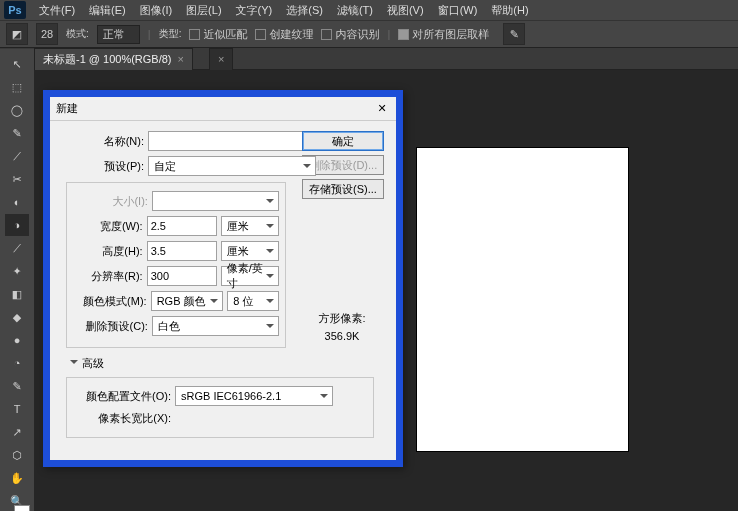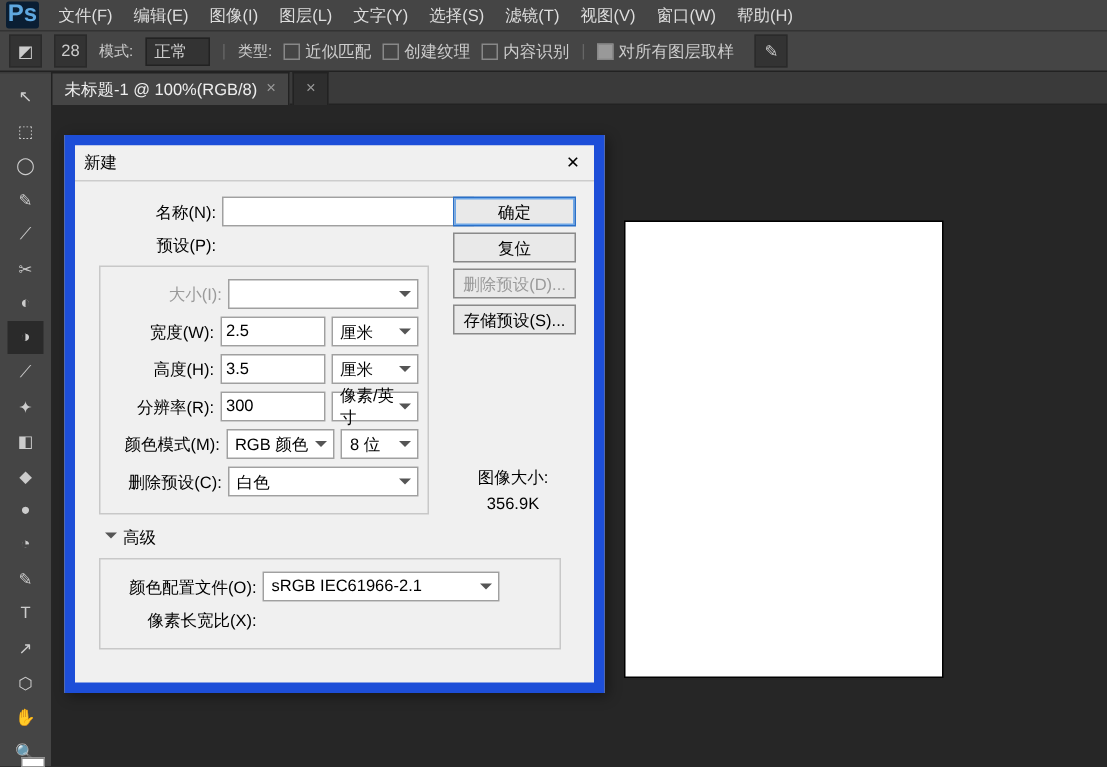--- a/index.html
+++ b/index.html
@@ -1,18 +1,18 @@
 <!DOCTYPE html>
 <html><head>
 <meta charset="utf-8">
 <style>
 *{box-sizing:border-box;margin:0;padding:0;font-family:"Microsoft YaHei",sans-serif;font-size:11px;}
 body{background:#2a2a2a;width:738px;height:511px;overflow:hidden;position:relative;}
 .menubar{background:#454545;height:20px;display:flex;align-items:center;padding-left:4px;color:#ddd;}
-.ps-logo{width:22px;height:18px;background:#0a1e33;color:#5fa8e0;font-weight:bold;display:flex;align-items:center;justify-content:center;font-size:16px;border-radius:2px;margin-right:6px;}
+.ps-logo{width:22px;height:18px;background:#0a1e33;color:#5fa8e0;font-weight:bold;display:flex;align-items:center;justify-content:center;font-size:11px;border-radius:2px;margin-right:6px;}
 .menu-item{padding:0 7px;cursor:pointer;}
 .optbar{background:#454545;height:28px;display:flex;align-items:center;padding-left:6px;gap:8px;color:#ccc;border-top:1px solid #333;border-bottom:1px solid #222;}
 .optbar .ico{width:22px;height:22px;background:#333;display:inline-flex;align-items:center;justify-content:center;border:1px solid #2a2a2a;}
 .optbar .lbl{font-size:10px;}
 .optbar .sel{background:#333;border:1px solid #222;padding:1px 14px 1px 5px;color:#ccc;}
 .chk{width:11px;height:11px;border:1px solid #888;display:inline-block;vertical-align:middle;margin-right:3px;}
 .chk.on{background:#999;}
 .tabbar{background:#3a3a3a;height:22px;display:flex;align-items:center;padding-left:34px;color:#bbb;border-bottom:1px solid #222;}
 .tab{background:#2e2e2e;padding:3px 8px;margin-right:2px;display:flex;align-items:center;gap:6px;font-size:10px;border:1px solid #222;border-bottom:none;}
 .tab.act{background:#454545;color:#eee;}
@@ -76,21 +76,21 @@
   <span class="lbl">类型:</span>
   <label><span class="chk"></span><span>近似匹配</span></label>
   <label><span class="chk"></span><span>创建纹理</span></label>
   <label><span class="chk"></span><span>内容识别</span></label>
   <span style="color:#666">|</span>
   <label><span class="chk on"></span><span>对所有图层取样</span></label>
   <span class="ico" style="margin-left:6px">✎</span>
 </div>
 
 <div class="tabbar">
-  <div id="tabs" style="display: flex;">
+  <div id="tabs" style="display: flex; gap: 14px;">
       <div class="tab act">
         <span>未标题-1 @ 100%(RGB/8)</span>
         <span class="x">×</span>
       </div>
       <div class="tab">
         <span class="x">×</span>
       </div>
     </div>
 </div>
 
@@ -128,31 +128,31 @@
 <div class="canvas"></div>
 
 <div class="dialog">
   <div class="dlg-title">
     <span>新建</span>
     <span class="dlg-close">✕</span>
   </div>
   <div class="dlg-body">
     <div class="btncol">
       <div class="btn def">确定</div>
-      <div class="btn">复位</div>
       <div class="btn dis">删除预设(D)...</div>
       <div class="btn">存储预设(S)...</div>
     </div>
 
     <div class="row">
       <label>名称(N):</label>
       <input type="text" class="name-in hi" value="未标题-2" style="">
     </div>
     <div class="row">
       <label>预设(P):</label>
+      <div class="selbox" style="width:168px">自定</div>
     </div>
 
     <div class="fieldset">
       <div class="row">
         <label style="color:#9a9a9a">大小(I):</label>
         <div class="selbox" style="width:140px;color:#aaa"></div>
       </div>
       <div class="row">
         <label>宽度(W):</label>
         <input type="text" style="width: 70px;" value="2.5">
@@ -173,21 +173,21 @@
         <div class="selbox" style="width:80px">RGB 颜色</div>
         <div class="selbox" style="width:56px;margin-left:4px">8 位</div>
       </div>
       <div class="row">
         <label>删除预设(C):</label>
         <div class="selbox" style="width:140px">白色</div>
       </div>
     </div>
 
     <div class="sizeinfo">
-      <div>图像大小:</div>
+      <div>方形像素:</div>
       <div style="margin-top:4px">356.9K</div>
     </div>
 
     <div class="adv">
       <span class="chev"></span>
       <span>高级</span>
     </div>
 
     <div class="fieldset" style="margin-right:12px">
       <div class="row">

